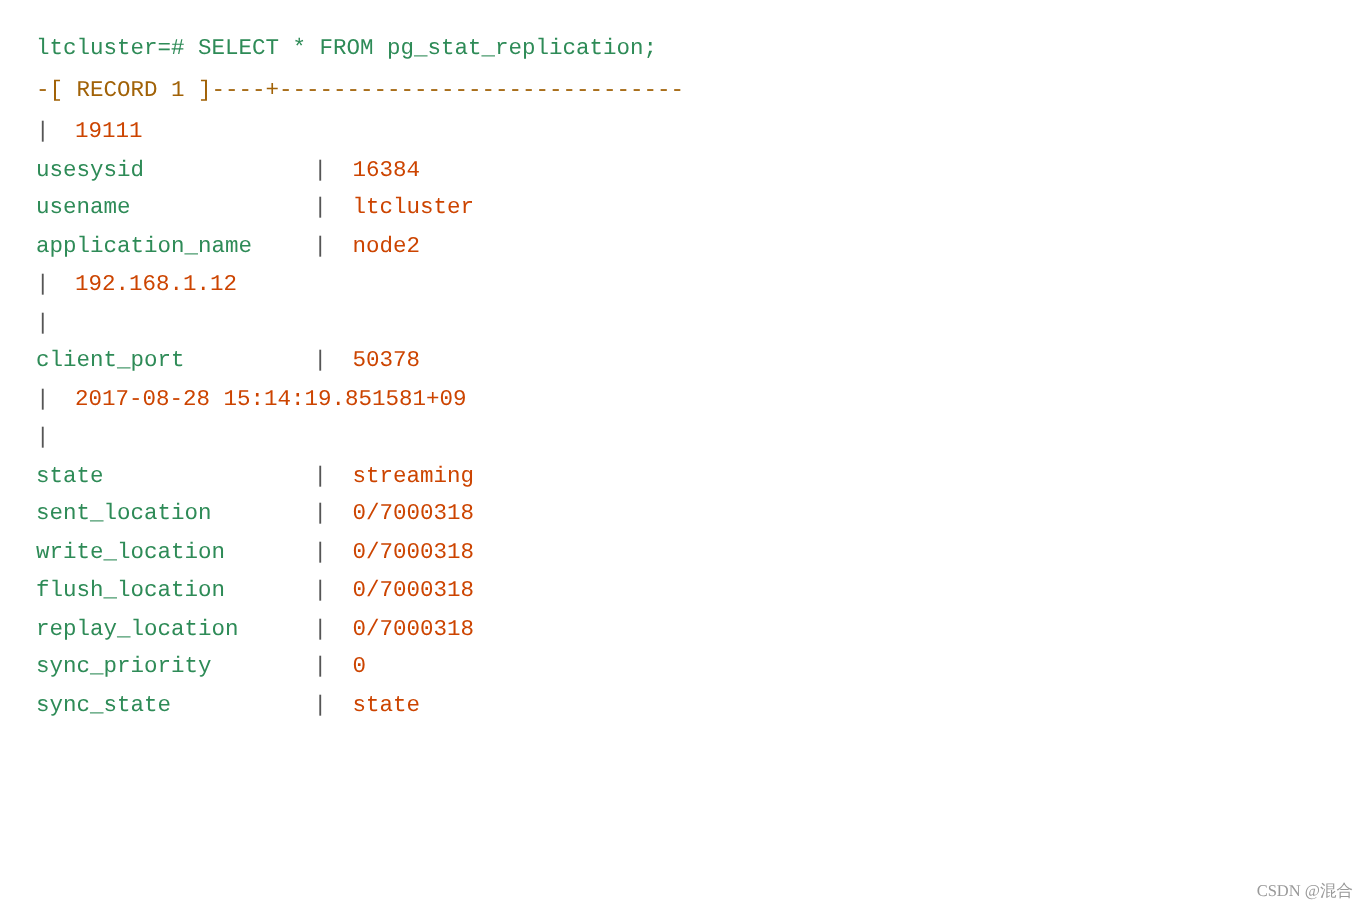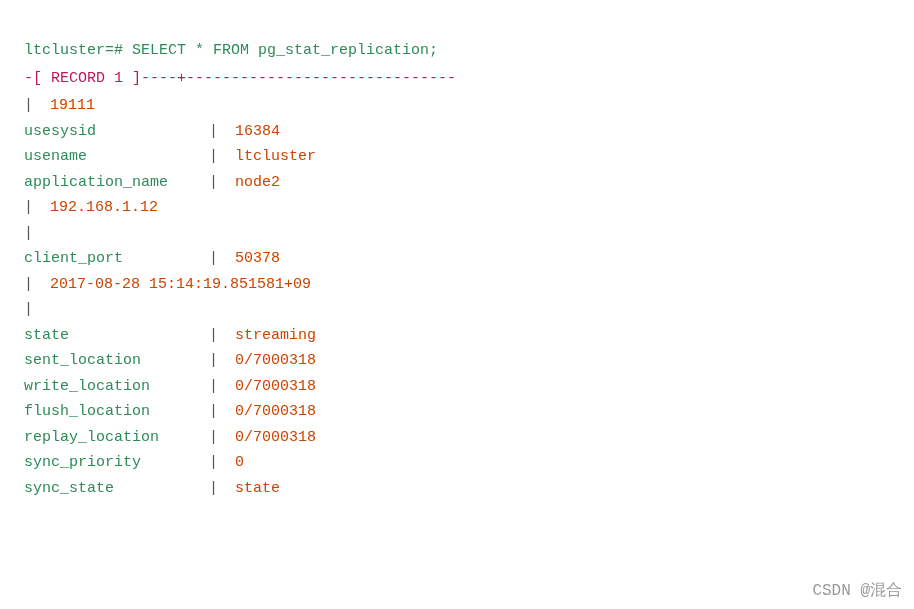--- a/index.html
+++ b/index.html
@@ -13,40 +13,40 @@
       height: 609px;
       background-color: #ffffff;
       font-family: 'Courier New', Courier, monospace;
       font-size: 15px;
       overflow: hidden;
       position: relative;
     }
 
     .terminal {
       background-color: #ffffff;
-      padding: 38px 24px;
+      padding: 20px 24px;
       width: 100%;
       height: 100%;
       position: relative;
     }
 
     .line {
       display: flex;
       align-items: baseline;
       line-height: 1.7;
       white-space: pre;
     }
 
     .cmd-line {
       color: #2e8b57;
       margin-bottom: 2px;
     }
 
     .separator-line {
-      color: #be185d;
+      color: #a16207;
       margin-bottom: 2px;
       text-align: center;
     }
 
     .field-name {
       color: #2e8b57;
       display: inline-block;
       min-width: 185px;
     }
 
@@ -56,23 +56,23 @@
     }
 
     .field-value {
       color: #cc4400;
     }
 
     .watermark {
       position: absolute;
       bottom: 8px;
       right: 12px;
-      font-size: 16px;
+      font-size: 11px;
       color: #999999;
-      font-family: Liberation Mono, monospace;
+      font-family: Liberation Serif, serif;
     }
   </style>
 </head>
 <body>
 
 <div class="terminal">
 
   <div class="line cmd-line">
     <span>ltcluster=# SELECT * FROM pg_stat_replication;</span>
   </div>

